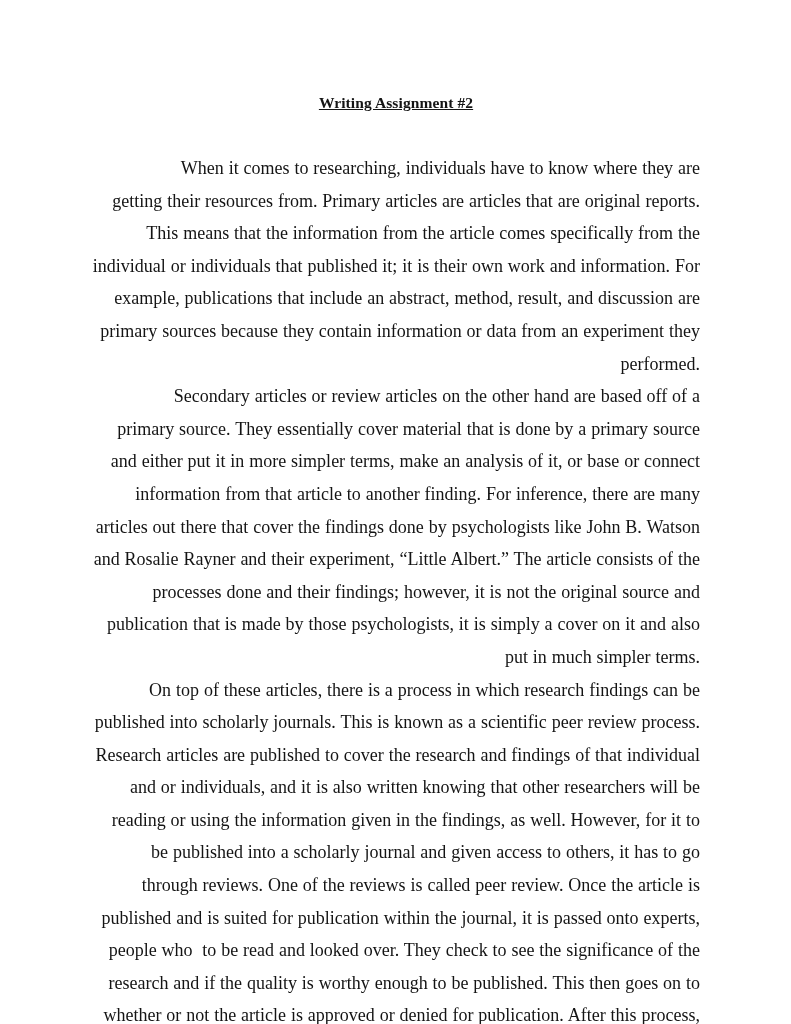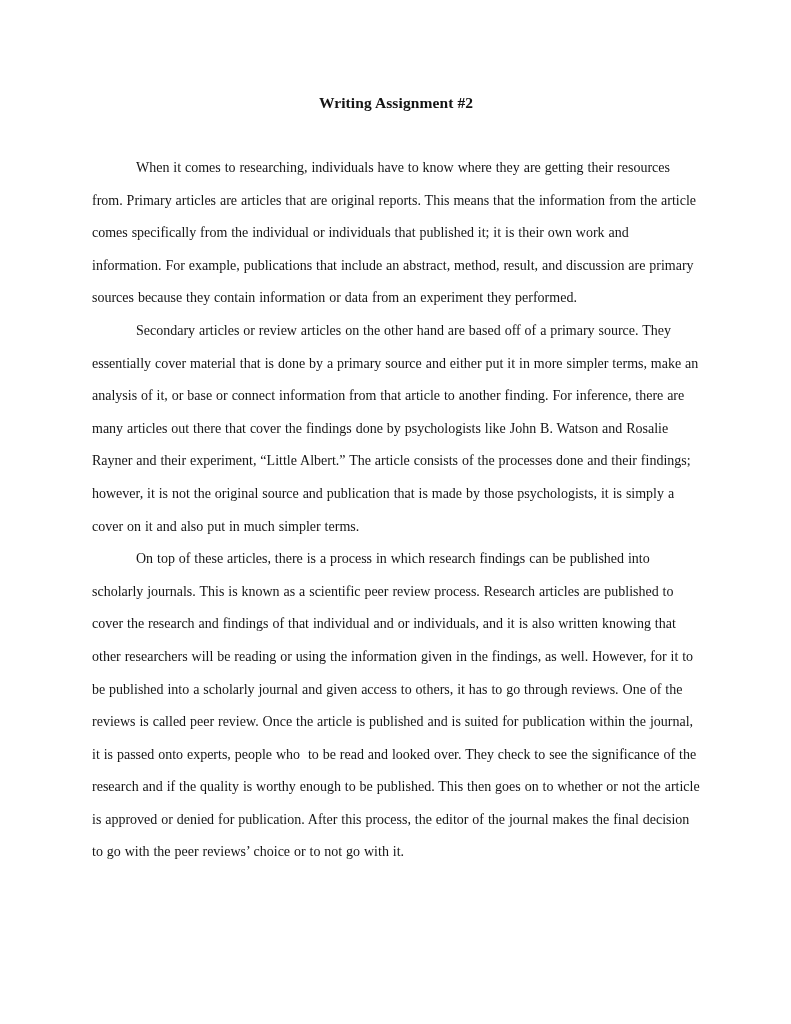--- a/index.html
+++ b/index.html
@@ -20,27 +20,28 @@
     box-sizing: border-box;
     padding: 86px 91px 0 92px;
   }
   .doc-title {
     margin: 0 0 33px 0;
     font-size: 15.5px;
     line-height: 33px;
     font-weight: bold;
     text-align: center;
     letter-spacing: 0.1px;
+    text-decoration: underline;
   }
   .doc-paragraph {
     margin: 0;
-    font-size: 14px;
+    font-size: 18px;
     line-height: 32.6px;
     text-indent: 44px;
-    text-align: left;
+    text-align: right;
     white-space: pre-wrap;
     word-spacing: 0.4px;
     font-family: Liberation Serif, serif;
   }
 </style>
 </head>
 <body>
 
 <div class="page">
   <div class="content">

